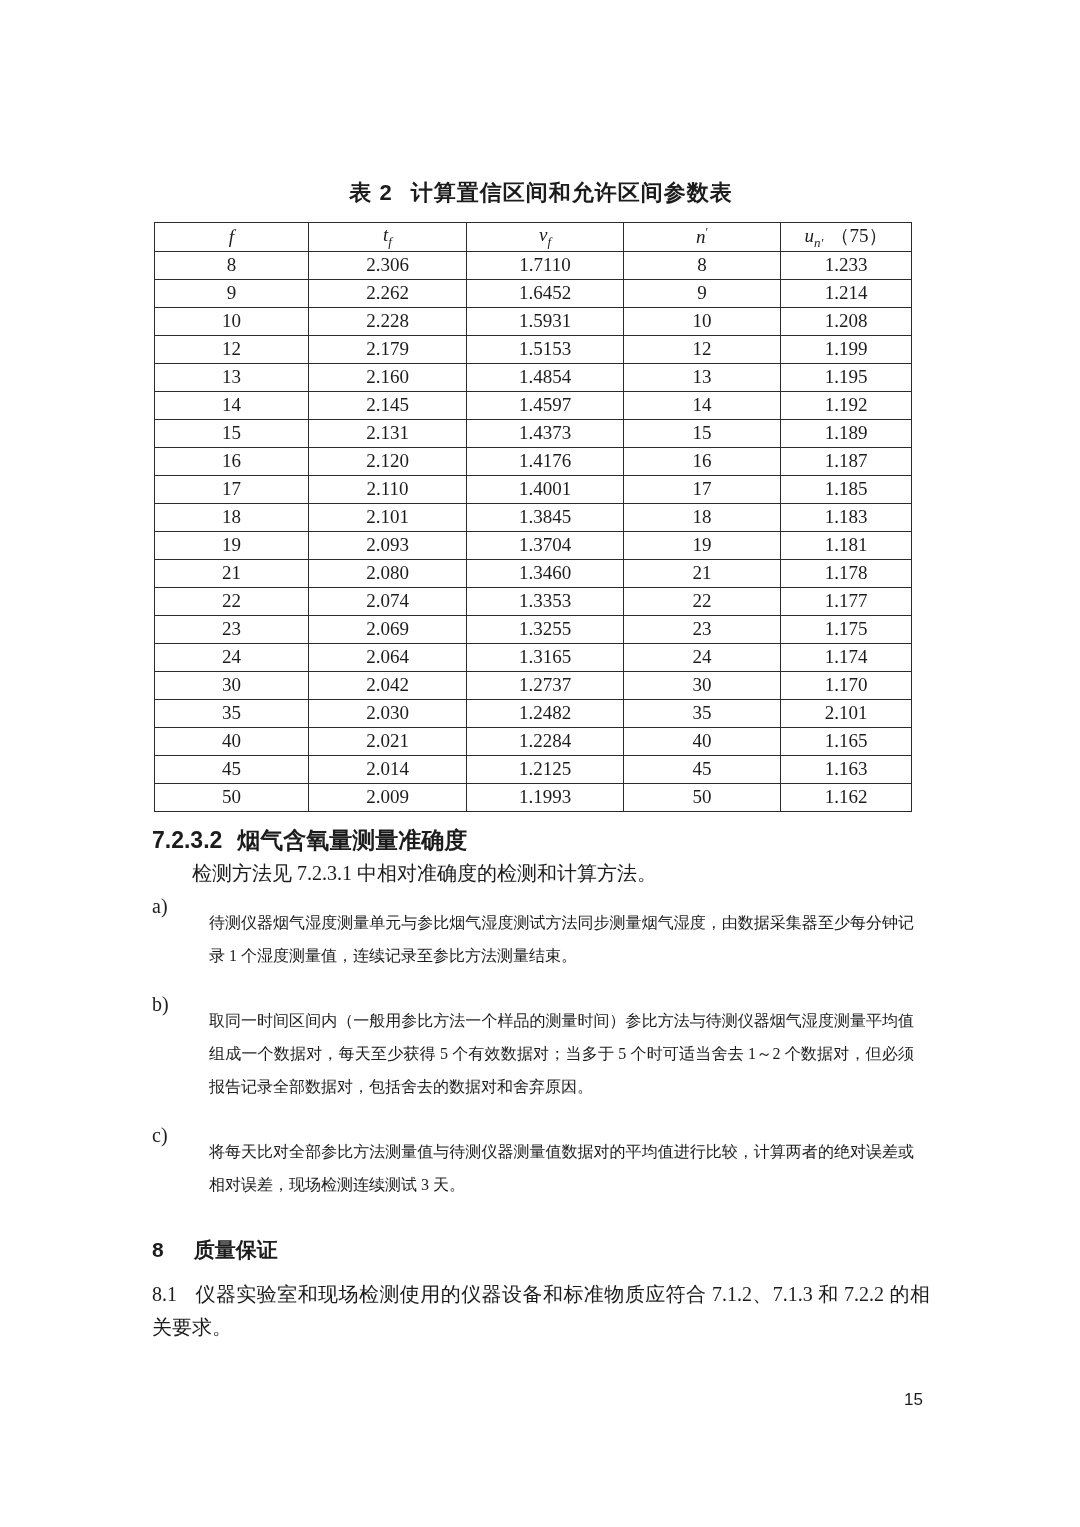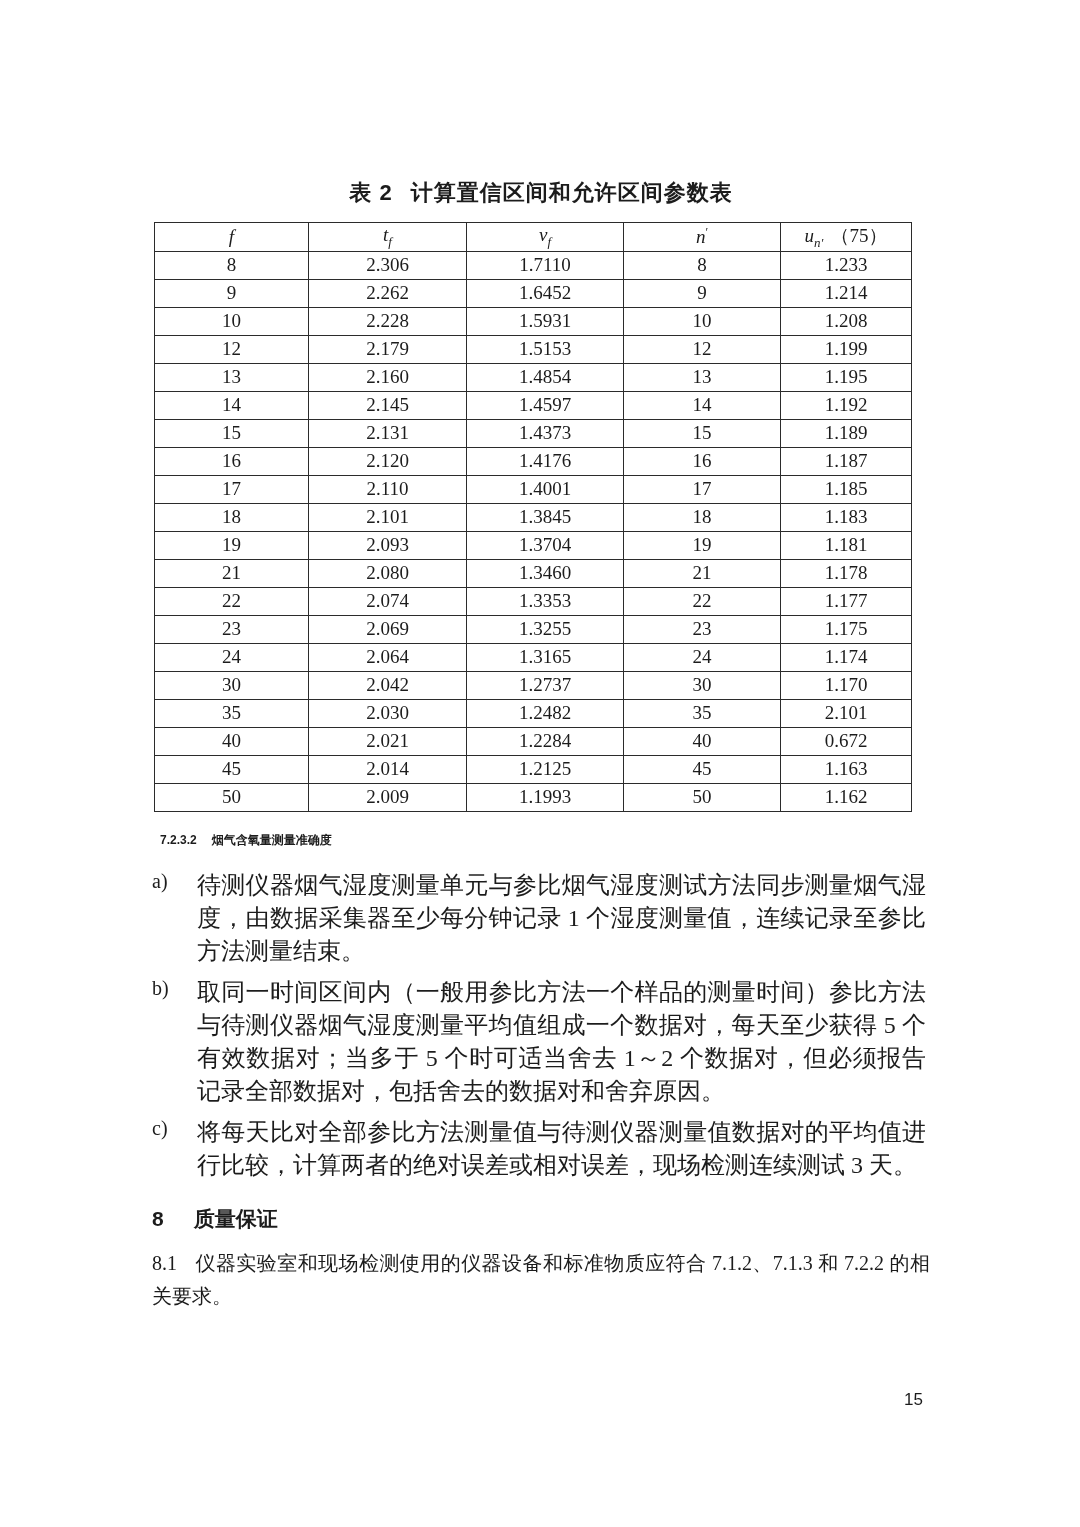--- a/index.html
+++ b/index.html
@@ -43,47 +43,47 @@
     font-family: "Liberation Serif", serif;
   }
   .data-table th i { font-style: italic; }
   .data-table sub { font-size: 13px; font-style: italic; }
   .data-table sup { font-size: 12px; }
   .hdr-suffix { margin-left: 7px; }
   .sec { line-height: 33px; font-size: 20px; }
   .sec-heading {
     font-family: "Liberation Sans", sans-serif;
     font-weight: bold;
-    font-size: 12px;
-    line-height: 33px;
-    margin: 8px;
+    font-size: 23px;
+    line-height: 33px;
+    margin: 0;
   }
   .sec-heading .sec-num { margin-right: 15px; font-family: "Liberation Sans", sans-serif; }
   .h-top { margin-top: 12px; }
   .para-indent {
     margin: 0;
     text-indent: 2em;
     font-size: 20px;
     line-height: 33px;
     text-align: justify;
   }
   .clause-list { margin: 0; }
   .clause-item { display: flex; }
   .clause-label {
     flex: none;
     width: 41px;
     font-size: 20px;
     line-height: 33px;
   }
   .clause-text {
     flex: 1;
-    font-size: 24px;
+    font-size: 16px;
     line-height: 33px;
     text-align: justify;
-    margin: 4px;
+    margin: 16px;
   }
   .chapter-heading {
     font-family: "Liberation Sans", sans-serif;
     font-weight: bold;
     font-size: 21px;
     line-height: 33px;
     margin: 16px 0 12px 0;
   }
   .chapter-heading .sec-num { margin-right: 30px; }
   .numbered-para {
@@ -243,21 +243,21 @@
           <td>2.030</td>
           <td>1.2482</td>
           <td>35</td>
           <td>2.101</td>
         </tr>
         <tr>
           <td>40</td>
           <td>2.021</td>
           <td>1.2284</td>
           <td>40</td>
-          <td>0.672</td>
+          <td>1.165</td>
         </tr>
         <tr>
           <td>45</td>
           <td>2.014</td>
           <td>1.2125</td>
           <td>45</td>
           <td>1.163</td>
         </tr>
         <tr>
           <td>50</td>
@@ -265,20 +265,21 @@
           <td>1.1993</td>
           <td>50</td>
           <td>1.162</td>
         </tr>
       </tbody>
   </table>
 
   <div class="sec">
     <p class="sec-heading h-top"><span class="sec-num">7.2.3.2</span><span>烟气含氧量测量准确度</span></p>
 
+    <p class="para-indent">检测方法见 7.2.3.1 中相对准确度的检测和计算方法。</p>
 
 
     <div class="clause-list">
   <div class="clause-item">
     <span class="clause-label">a)</span>
     <p class="clause-text">待测仪器烟气湿度测量单元与参比烟气湿度测试方法同步测量烟气湿度，由数据采集器至少每分钟记录 1 个湿度测量值，连续记录至参比方法测量结束。</p>
   </div>
 
   <div class="clause-item">
     <span class="clause-label">b)</span>

